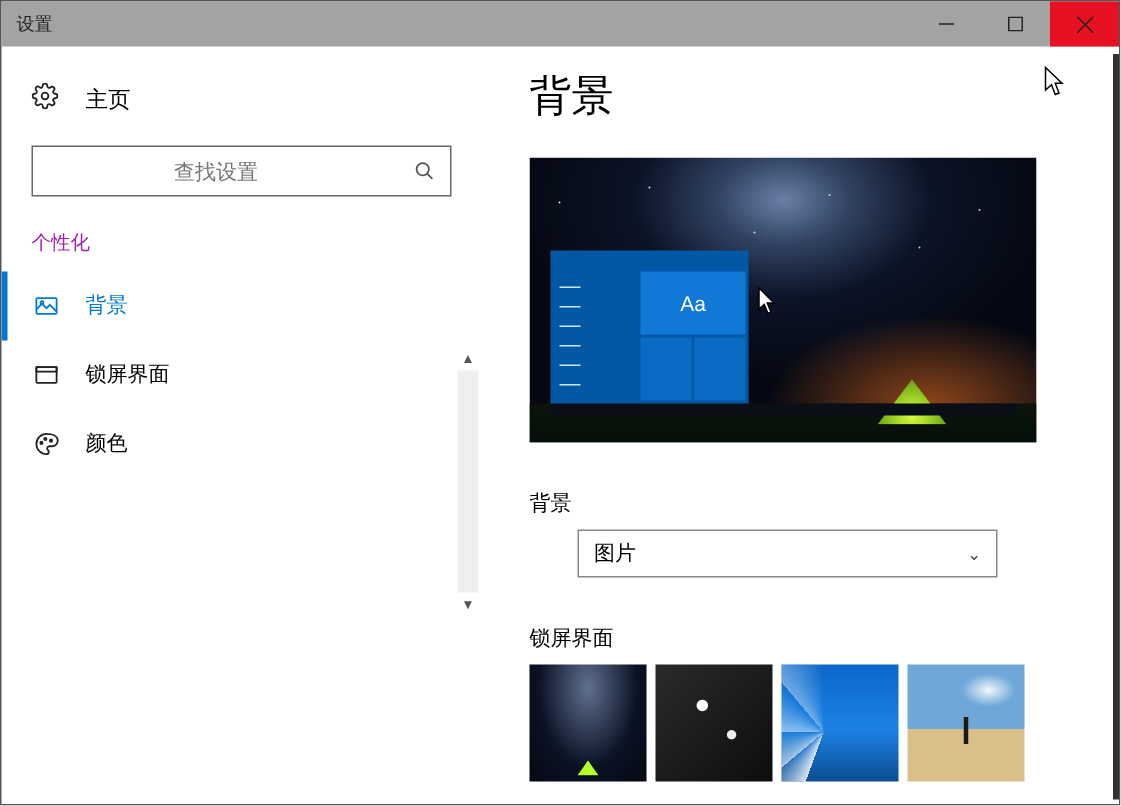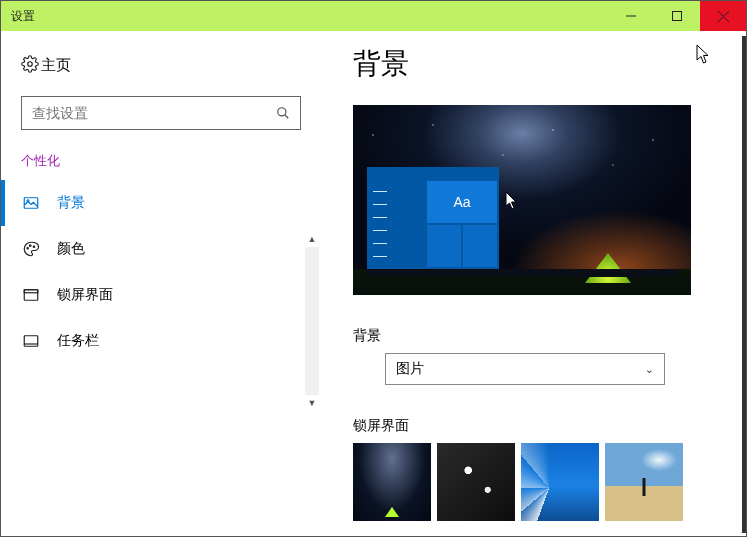--- a/index.html
+++ b/index.html
@@ -1,34 +1,34 @@
 <!DOCTYPE html>
 <html><head>
 <meta charset="utf-8">
 <style>
 * { margin: 0; padding: 0; box-sizing: border-box; font-family: "Microsoft YaHei", "Segoe UI", sans-serif; }
 body { width: 747px; height: 537px; background: #fff; overflow: hidden; position: relative; }
 
 .window { width: 747px; height: 537px; display: flex; flex-direction: column; border: 1px solid #555; }
 
-.titlebar { height: 30px; display: flex; align-items: center; background: #bef264; }
+.titlebar { height: 30px; display: flex; align-items: center; background: #a3a3a3; }
 .titlebar .title { font-size: 12px; padding-left: 10px; flex: 1; color: #222; }
 .titlebar .ctrl { width: 46px; height: 30px; display: flex; align-items: center; justify-content: center; }
 .titlebar .close { background: #e81123; }
 .titlebar .close svg { stroke: #fff; }
 .titlebar .ctrl svg { stroke: #222; }
 
 .body { flex: 1; display: flex; overflow: hidden; }
 
 .sidebar { width: 320px; padding: 16px 0 0 0; overflow-y: auto; position: relative; }
-.home-row { display: flex; align-items: center; padding: 8px 20px; font-size: 15px; cursor: pointer; }
+.home-row { display: flex; align-items: center; gap: 16px; padding: 8px 20px; font-size: 15px; cursor: pointer; }
 .home-row .icon { width: 20px; }
 
 .searchbox { margin: 12px 20px 22px 20px; height: 34px; border: 1px solid #666; display: flex; align-items: center; }
-.searchbox input { flex: 1; border: none; outline: none; padding: 0 10px; font-size: 14px; color: #666; }
+.searchbox input { flex: 1; border: none; outline: none; padding: 0 10px; font-size: 14px; color: #666; text-align: center; }
 .searchbox .sicon { width: 34px; display: flex; align-items: center; justify-content: center; }
 
 .section-label { font-size: 13px; color: #a21caf; padding: 0 20px 10px 20px; }
 
 .nav-item { display: flex; align-items: center; gap: 16px; padding: 14px 20px; font-size: 14px; cursor: pointer; position: relative; }
 .nav-item.active { color: #0078d7; }
 .nav-item.active::before { content: ""; position: absolute; left: 0; top: 0; bottom: 0; width: 4px; background: #0078d7; }
 .nav-item .icon { width: 20px; display: flex; align-items: center; justify-content: center; }
 
 .sb-scroll { position: absolute; right: 2px; top: 200px; width: 14px; height: 180px; }
@@ -146,50 +146,41 @@
               <path d="M3 15l5-5 4 4 3-3 6 6"></path>
               <circle cx="8" cy="9" r="1.3"></circle>
             </svg>
         </span>
         <span>背景</span>
       </div>
 
       <div class="nav-item">
         <span class="icon">
           <svg width="18" height="18" viewBox="0 0 24 24" fill="none" stroke="#222" stroke-width="1.6">
+              <rect x="3" y="5" width="18" height="14" rx="1"></rect>
+              <rect x="3" y="5" width="18" height="4"></rect>
+            </svg>
+        </span>
+        <span>锁屏界面</span>
+      </div>
+
+      <div class="nav-item">
+        <span class="icon">
+          <svg width="18" height="18" viewBox="0 0 24 24" fill="none" stroke="#222" stroke-width="1.6">
               <path d="M12 3a9 9 0 1 0 0 18c1.2 0 2-.8 2-2 0-.6-.3-1.1-.7-1.5-.4-.4-.7-.9-.7-1.5 0-1.2 1-2 2.2-2H17a5 5 0 0 0 5-5c0-4-4.5-6-10-6z"></path>
               <circle cx="7.5" cy="11" r="1"></circle>
               <circle cx="11" cy="7.5" r="1"></circle>
               <circle cx="16" cy="9" r="1"></circle>
             </svg>
         </span>
         <span>颜色</span>
       </div>
 
-      <div class="nav-item">
-        <span class="icon">
-          <svg width="18" height="18" viewBox="0 0 24 24" fill="none" stroke="#222" stroke-width="1.6">
-              <rect x="3" y="5" width="18" height="14" rx="1"></rect>
-              <rect x="3" y="5" width="18" height="4"></rect>
-            </svg>
-        </span>
-        <span>锁屏界面</span>
-      </div>
-
-
-
-      <div class="nav-item">
-        <span class="icon">
-          <svg width="18" height="18" viewBox="0 0 24 24" fill="none" stroke="#222" stroke-width="1.6">
-              <rect x="3" y="5" width="18" height="14" rx="1"></rect>
-              <line x1="3" y1="16" x2="21" y2="16"></line>
-            </svg>
-        </span>
-        <span>任务栏</span>
-      </div>
+
+
 
       <div class="sb-scroll">
         <div class="up">▲</div>
         <div class="track"></div>
         <div class="down">▼</div>
       </div>
     </div>
 
     <div class="content">
       <h1 class="page-title">背景</h1>

